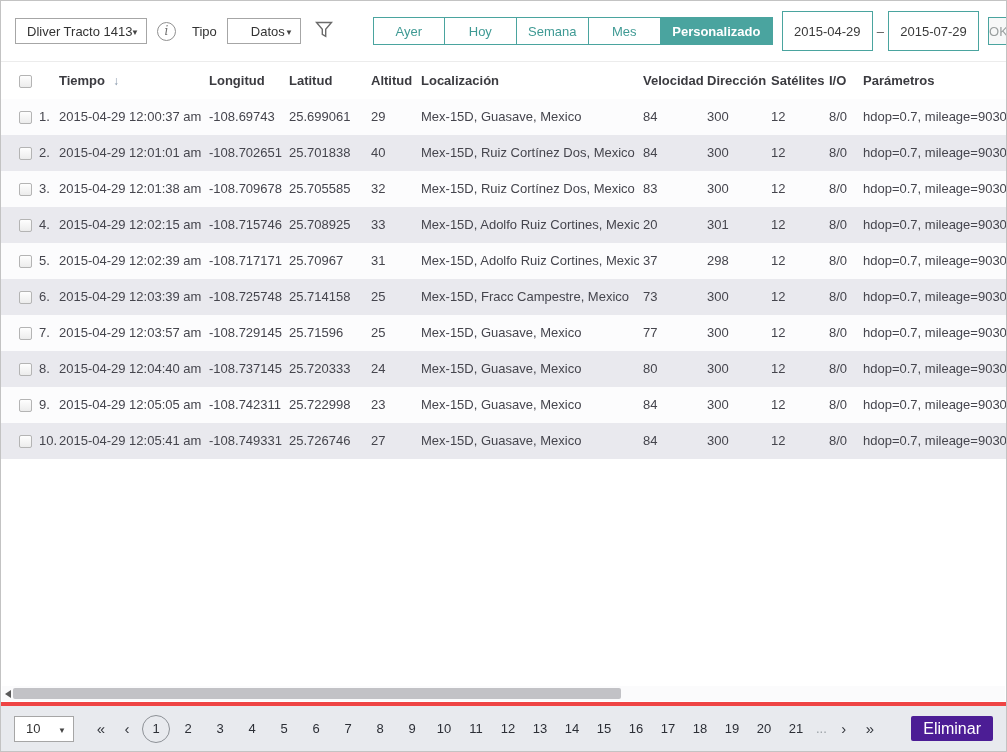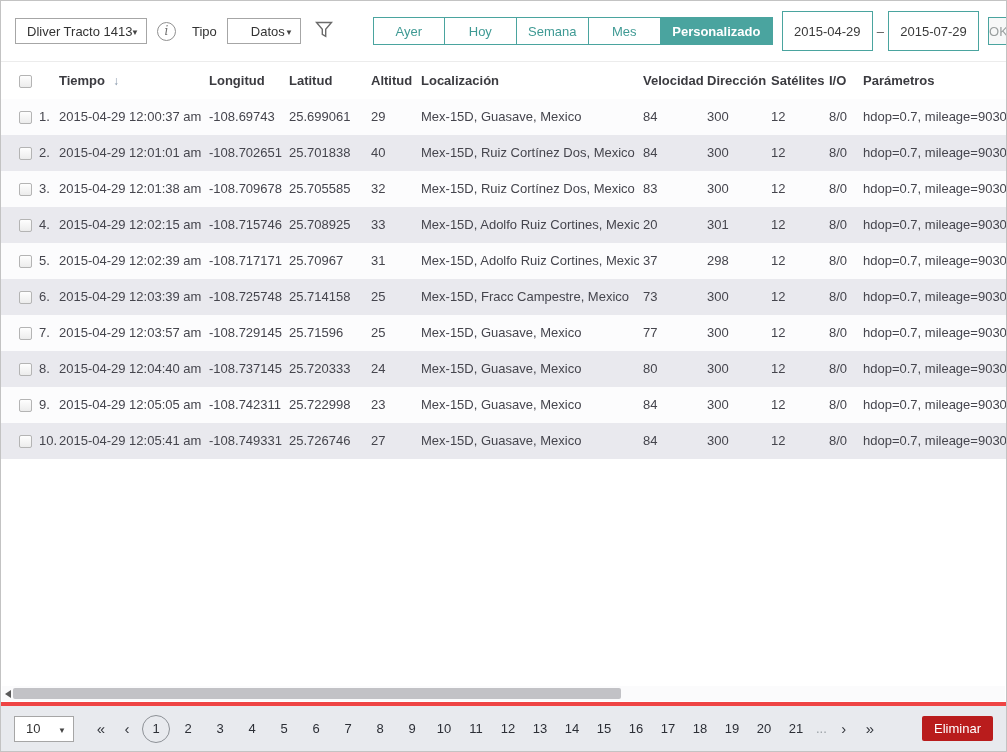--- a/index.html
+++ b/index.html
@@ -58,22 +58,22 @@
 
   
   .footer { position:absolute; left:0; right:0; bottom:0; height:49px; background:#e8eaee; border-top:4px solid #ef4444;
             display:flex; align-items:center; padding:0 13px; }
   .sel-size { width:60px; margin-right:14px; background:#fff; }
   .nav-btn { background:none; border:none; width:26px; font-size:15px; color:#33363c; cursor:pointer; padding:0; }
   .pg { display:inline-block; width:22px; margin:0 5px; text-align:center; font-size:13px; color:#2c2f36; cursor:pointer; }
   .pg-current { display:inline-flex; width:28px; height:28px; margin:0 2px; border:1px solid #8d9196; border-radius:50%;
                 align-items:center; justify-content:center; font-size:13px; color:#2c2f36; cursor:pointer; }
   .ellipsis { color:#9aa0a5; font-size:13px; margin:0 4px; }
-  .del-btn { margin-left:auto; height:25px; padding:0 12px; background:#b91c1c; color:#fff; border:none;
-             font-size:13px; border-radius:2px; cursor:pointer; }
+  .del-btn { margin-left:auto; height:25px; padding:0 12px; background:#4c1d95; color:#fff; border:none;
+             font-size:16px; border-radius:2px; cursor:pointer; }
 </style>
 </head>
 <body>
 
 <div class="window">
 
 
   <div class="toolbar">
     <div class="sel sel-unit">
       <span>Dliver Tracto 1413</span>

